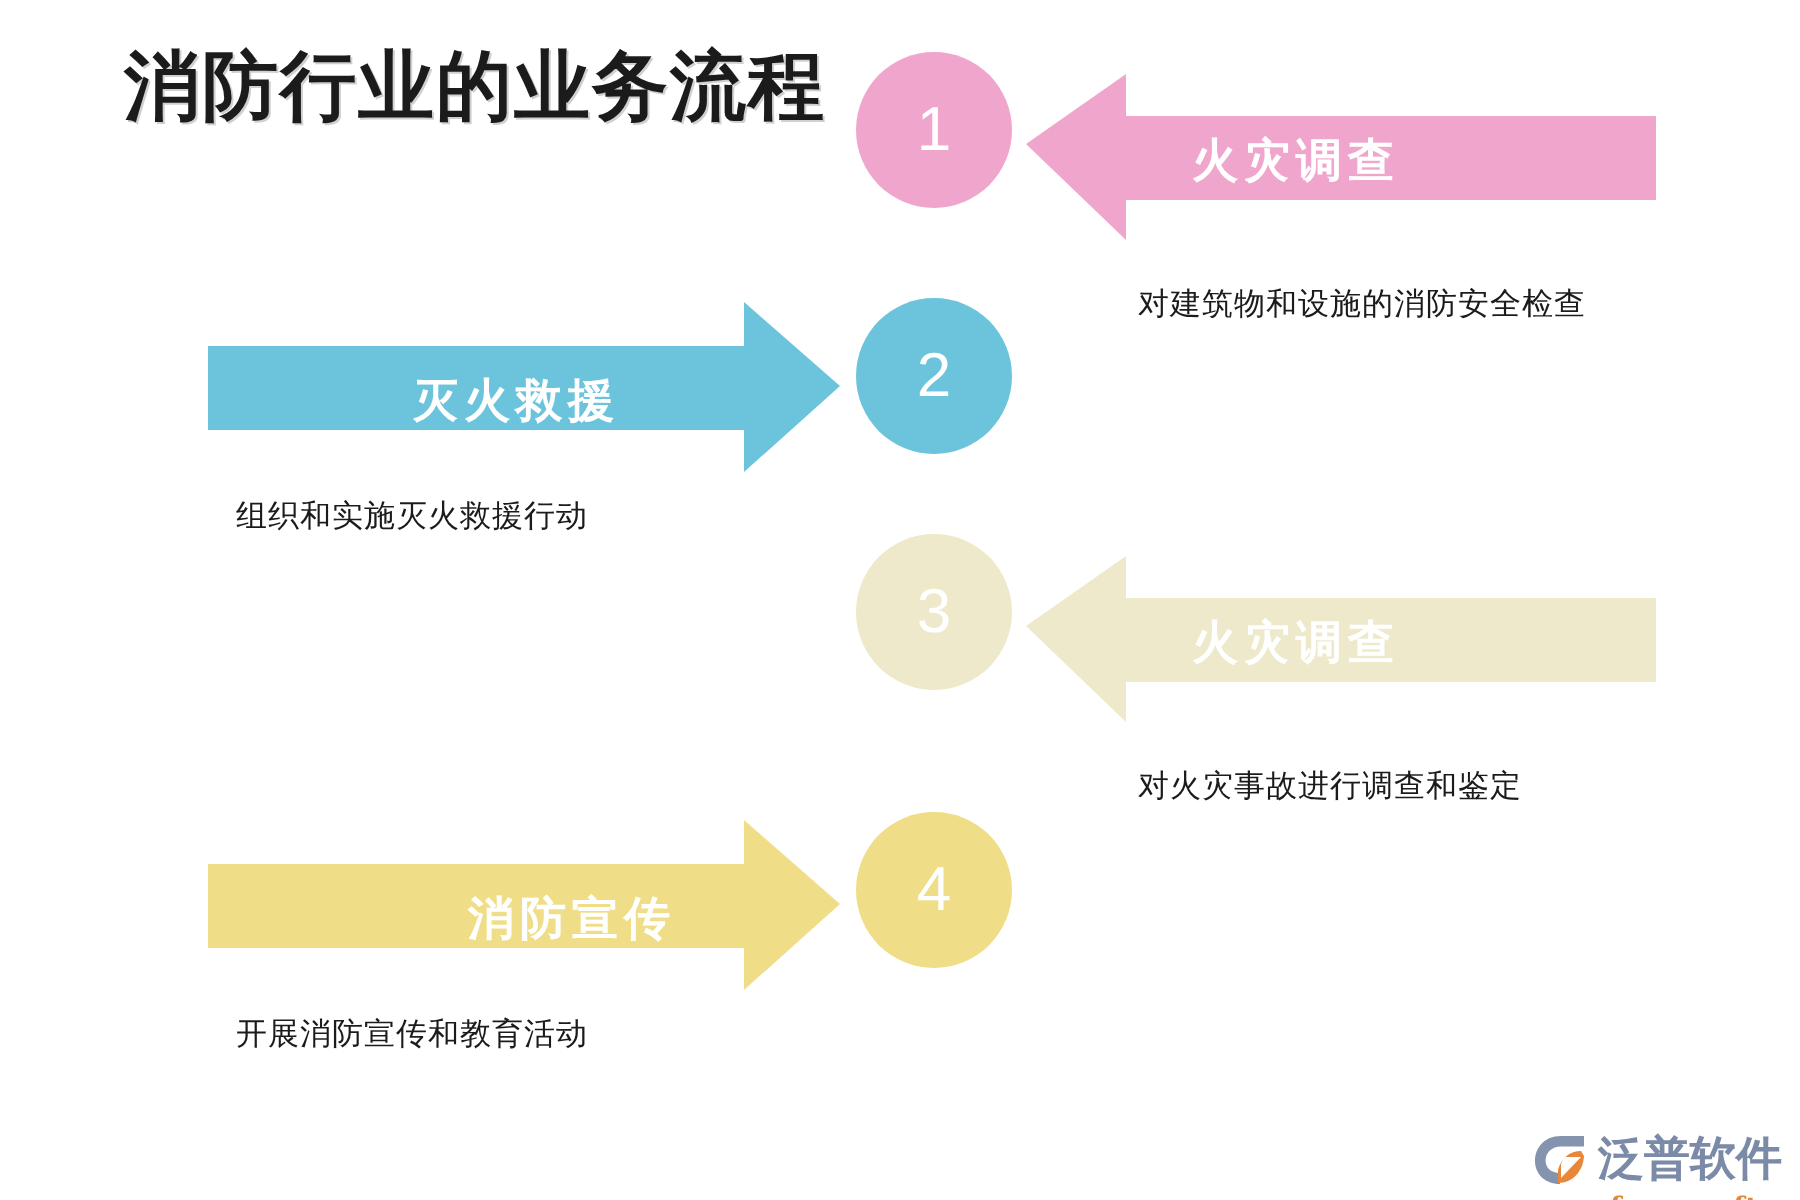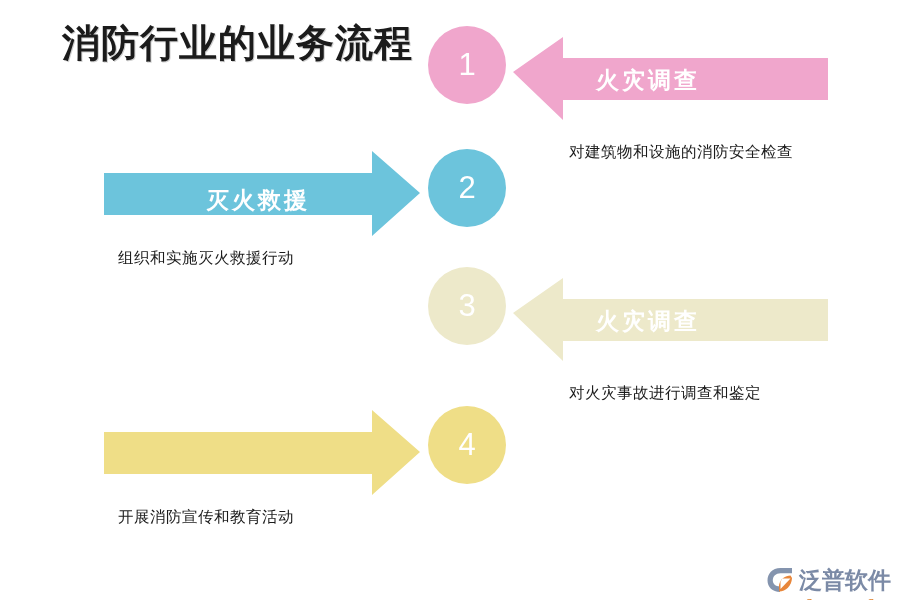--- a/index.html
+++ b/index.html
@@ -88,21 +88,21 @@
     font-family: "DejaVu Serif", "Liberation Serif", serif;
     font-size: 23px;
     font-weight: bold;
     color: #ffffff;
     letter-spacing: 3px;
     white-space: nowrap;
   }
   .row-1 .arrow-label { left: 596px; top: 53px; }
   .row-3 .arrow-label { left: 596px; top: 54px; }
   .row-2 .arrow-label { left: 206px; top: 52px; }
-  .row-4 .arrow-label { left: 234px; top: 52px; margin-top: 39px; }
+  .row-4 .arrow-label { left: 234px; top: 52px; }
 
   
   .arrow-caption {
     position: absolute;
     font-size: 15.5px;
     color: #1b1b1b;
     white-space: nowrap;
     letter-spacing: 0.5px;
     font-family: "Liberation Sans", "DejaVu Sans", sans-serif;
     margin-top: 35px;

